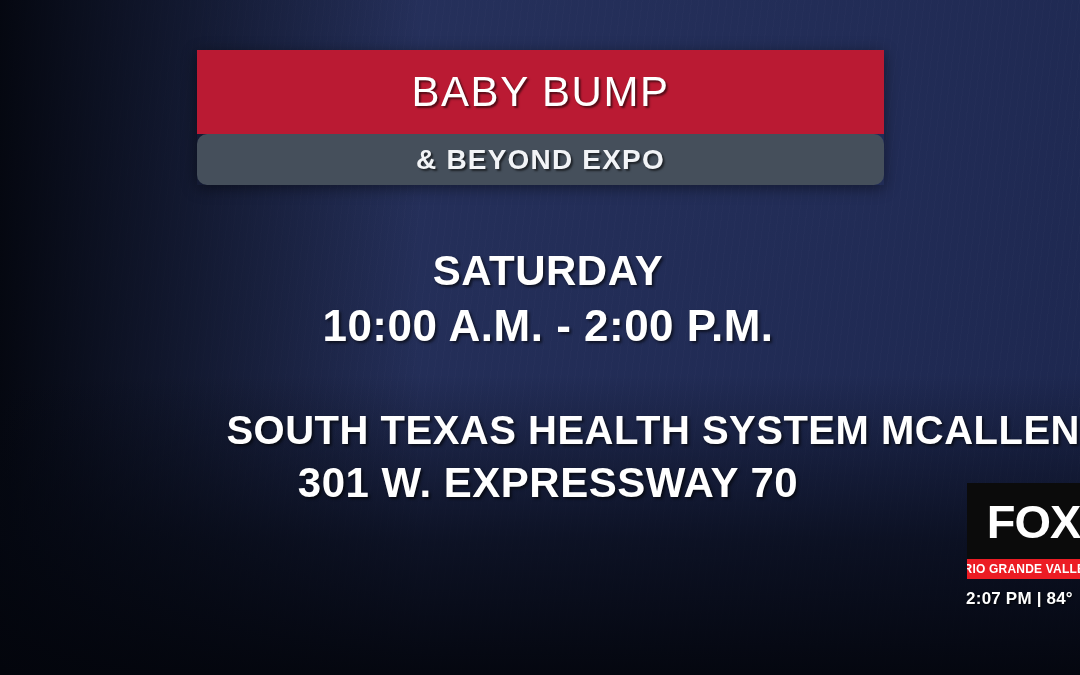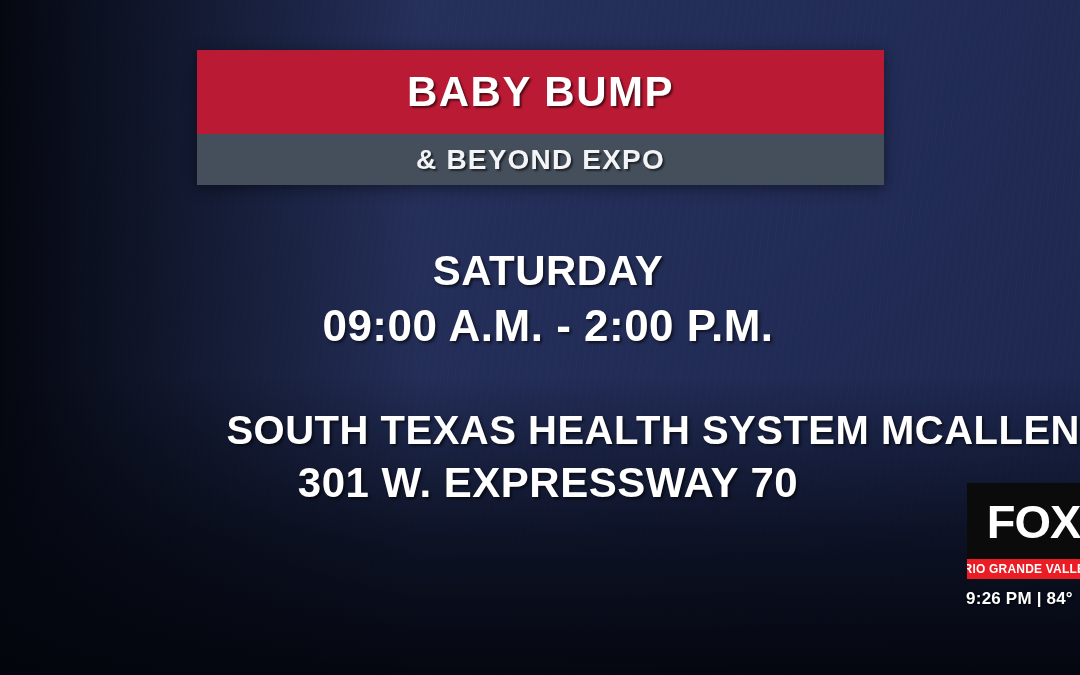--- a/index.html
+++ b/index.html
@@ -65,25 +65,25 @@
     left:197px; top:50px;
     width:687px;
     box-shadow:0 3px 14px rgba(0,0,0,0.45);
   }
   .banner-primary{
     height:84px;
     display:flex; align-items:center; justify-content:center;
   }
   .banner-secondary{
     height:51px;
-    display:flex; align-items:center; justify-content:center;
+    display:flex; align-items:center; justify-content:center;border-radius:10px;
   }
   .banner-primary-text{
     font-size:42px;
-    font-weight:bold;
+    font-weight:normal;
     letter-spacing:1.5px;
     color:#ffffff;
     text-shadow:2px 2px 2px rgba(0,0,0,0.55);
     white-space:nowrap;
   }
   .banner-secondary-text{
     font-size:28px;
     font-weight:bold;
     letter-spacing:1.2px;
     color:#f2f4f7;
@@ -178,29 +178,29 @@
     <div class="banner-primary" style="background:#ba1a33;">
       <span class="banner-primary-text">BABY BUMP</span>
     </div>
     <div class="banner-secondary" style="background:#454f5b;">
       <span class="banner-secondary-text">&amp; BEYOND EXPO</span>
     </div>
   </div>
 
   <div class="info-block">
     <div class="info-line line-day">SATURDAY</div>
-    <div class="info-line line-time">09:00 A.M. - 2:00 P.M.</div>
+    <div class="info-line line-time">10:00 A.M. - 2:00 P.M.</div>
     <div class="info-gap"></div>
     <div class="info-line line-venue">SOUTH TEXAS HEALTH SYSTEM MCALLEN</div>
     <div class="info-line line-address">301 W. EXPRESSWAY 70</div>
   </div>
 
   <div class="station-bug">
     <div class="bug-fox-box">
       <span class="bug-fox-text">FOX</span>
     </div>
     <div class="bug-sub-box">
       <span class="bug-sub-text">RIO GRANDE VALLEY</span>
     </div>
-    <div class="bug-status">9:26 PM | 84°</div>
+    <div class="bug-status">2:07 PM | 84°</div>
   </div>
 
 </div>
 
 </body></html>

